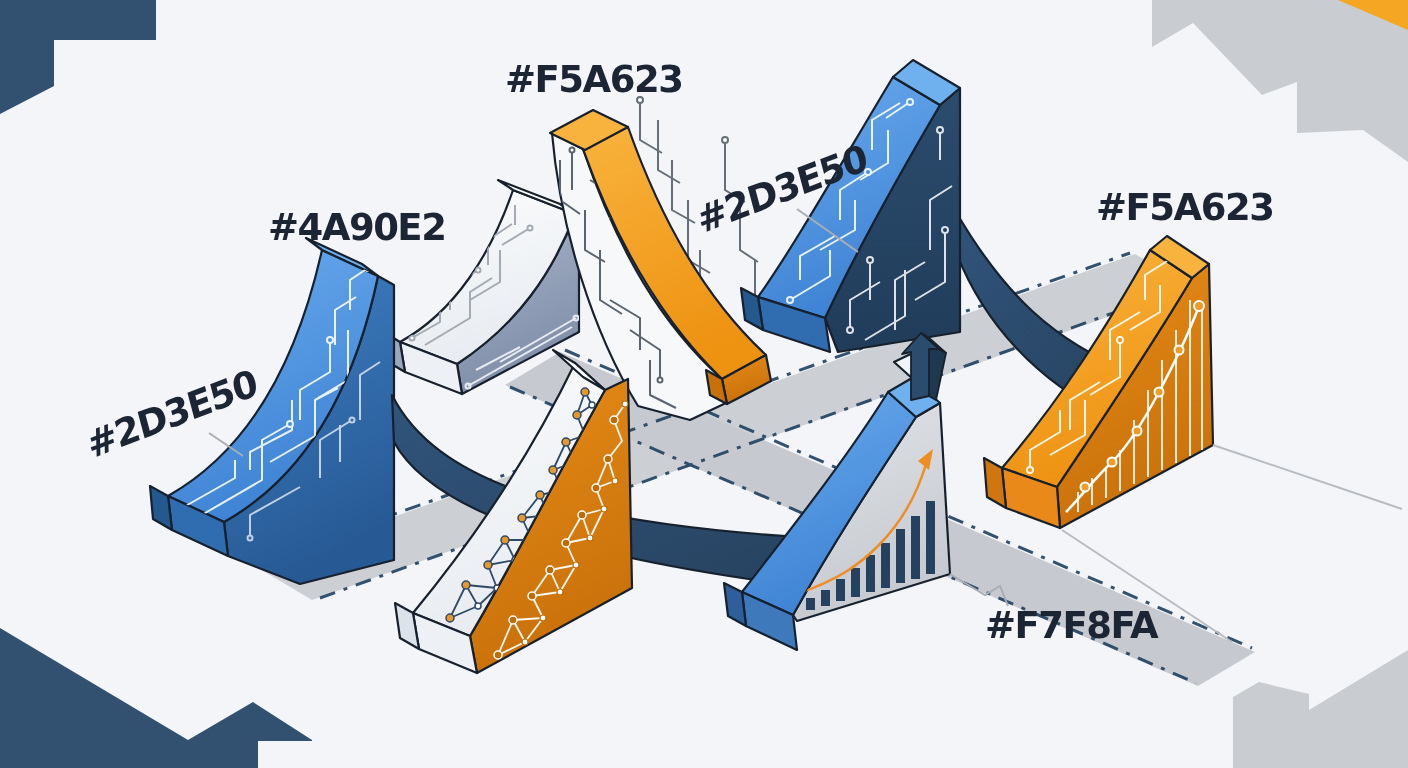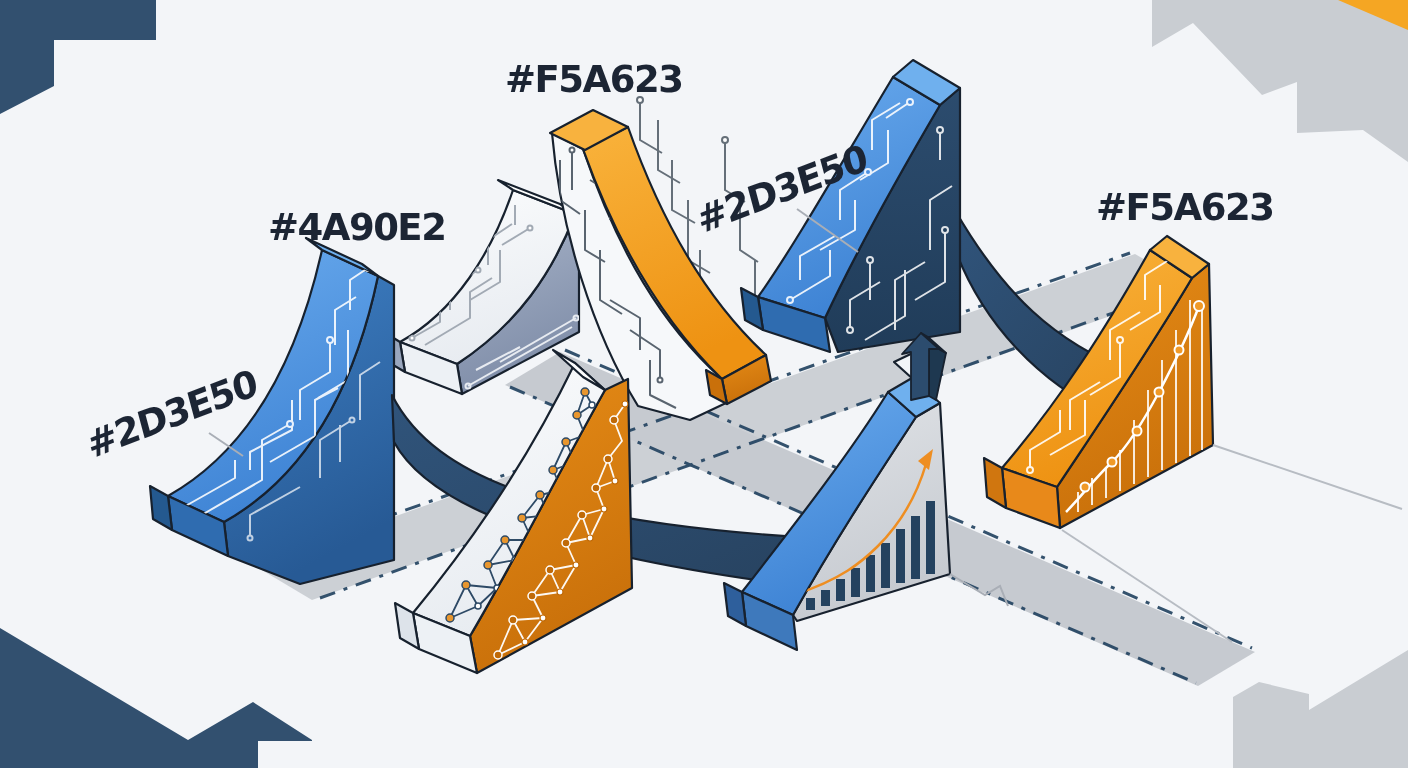--- a/index.html
+++ b/index.html
@@ -401,13 +401,14 @@
     <path d="M797,209 L858,252" stroke="#A9AEB6"></path>
     <polyline points="950,574 985,595 1000,586 1008,606" stroke="#A9AEB6"></polyline>
   </g>
 </svg>
 
 <div class="hex-label hex-label--iso" style="left:88px;top:425px;">#2D3E50</div>
 <div class="hex-label" style="left:268px;top:206px;">#4A90E2</div>
 <div class="hex-label" style="left:505px;top:58px;">#F5A623</div>
 <div class="hex-label hex-label--iso" style="left:698px;top:200px;">#2D3E50</div>
 <div class="hex-label" style="left:1096px;top:186px;">#F5A623</div>
+<div class="hex-label" style="left:985px;top:604px;">#F7F8FA</div>
 </div>
 
 </body></html>

